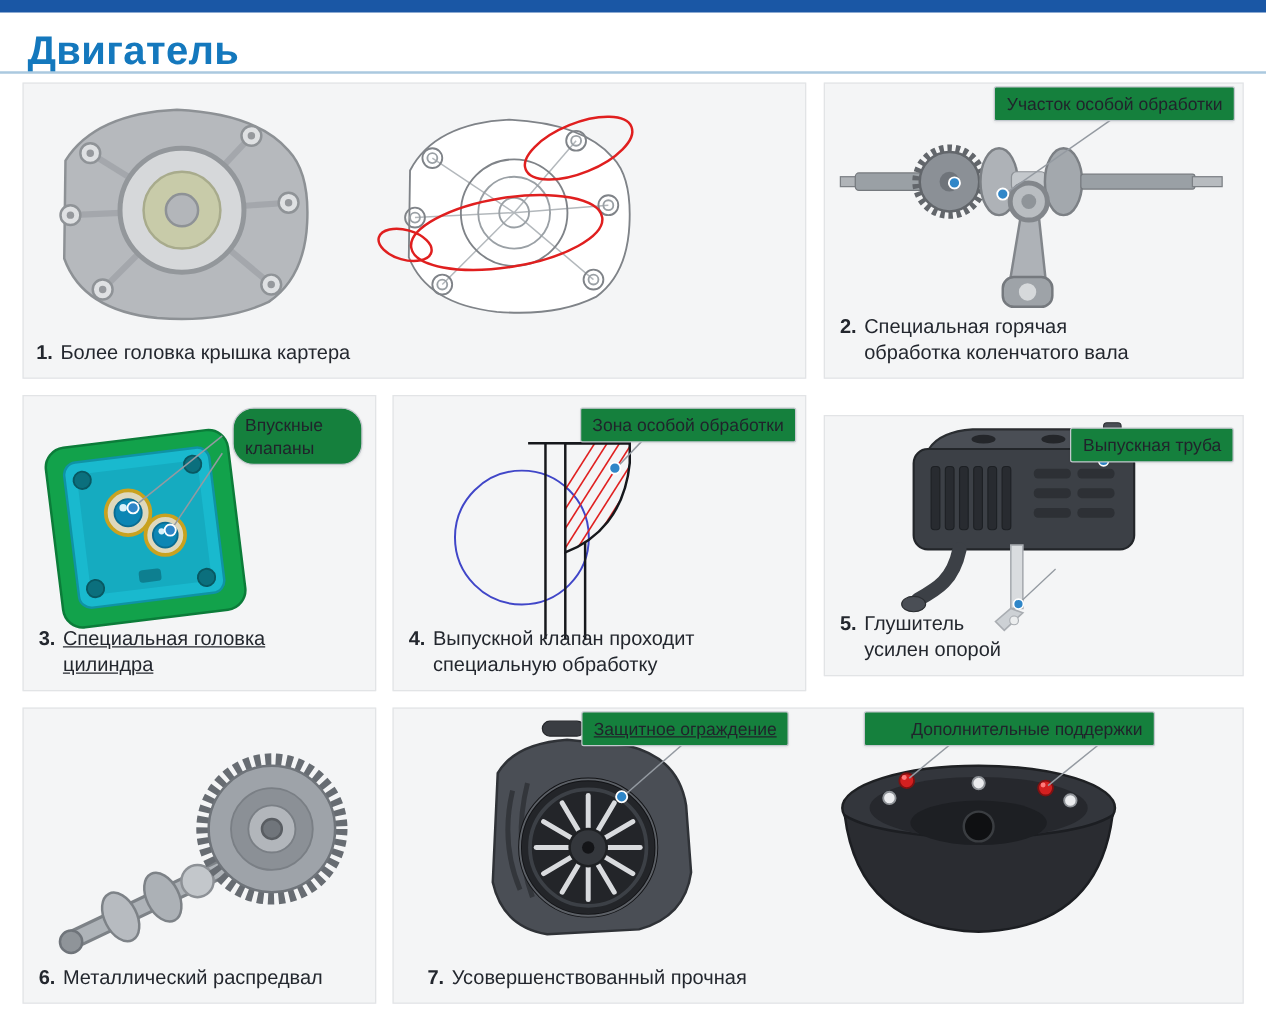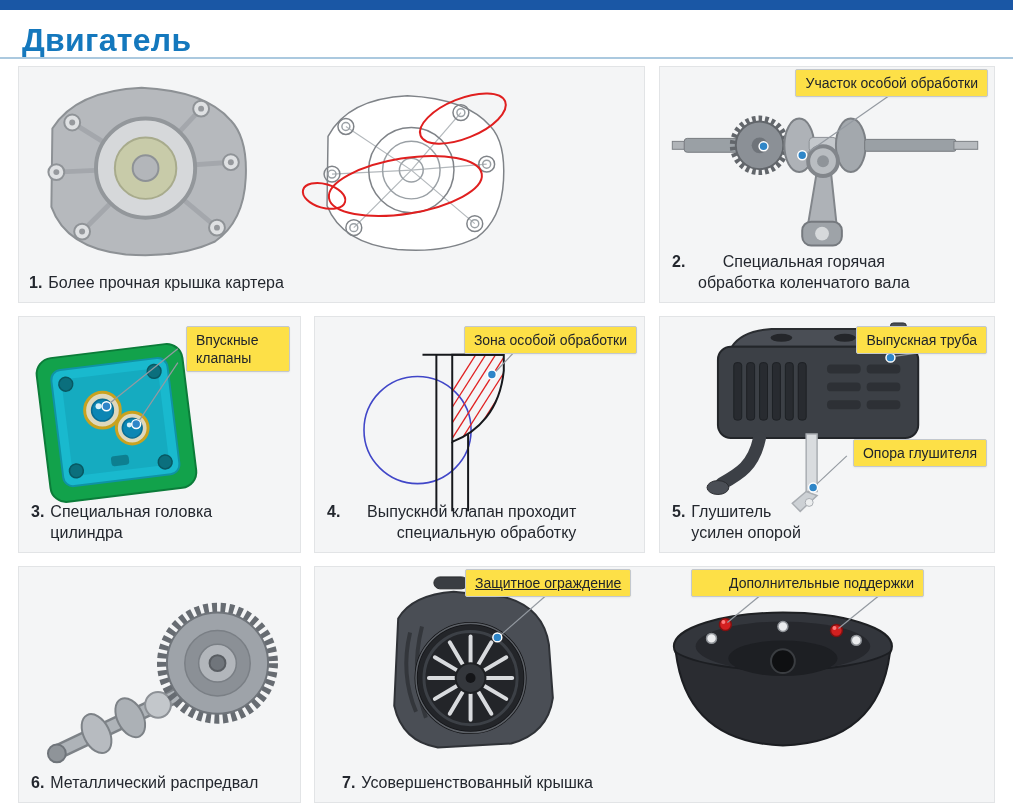--- a/index.html
+++ b/index.html
@@ -16,40 +16,40 @@
   .title-rule { position:absolute; left:0; top:57px; width:1013px; height:2px; background:var(--rule,#abc9df); }
 
   .panel {
     position:absolute; background:var(--panel-bg,#f4f5f6);
     border:1px solid var(--panel-border,#e2e4e6);
   }
   .p1{left:18px;top:66px;width:627px;height:237px;}
   .p2{left:659px;top:66px;width:336px;height:237px;}
   .p3{left:18px;top:316px;width:283px;height:237px;}
   .p4{left:314px;top:316px;width:331px;height:237px;}
-  .p5{left:659px;top:316px;width:336px;height:237px;}
+  .p5{left:659px;top:332px;width:336px;height:209px;}
   .p6{left:18px;top:566px;width:283px;height:237px;}
   .p7{left:314px;top:566px;width:681px;height:237px;}
 
   .art { position:absolute; left:0; top:0; width:100%; height:100%; display:block; }
 
   .caption {
     position:absolute; left:12px; bottom:9px; display:flex; gap:6px;
     font-size:16px; line-height:1.28; color:#23272e; align-items:flex-start;
   }
   .caption .num { font-weight:700; }
   .p1 .caption{left:10px;}
   .p7 .caption{left:27px;}
-  .p2 .cap-text{max-width:225px;text-align:center;}
-  .p3 .cap-text{max-width:180px;}
-  .p4 .cap-text{max-width:230px;text-align:right;}
+  .p2 .cap-text{max-width:225px;}
+  .p3 .cap-text{max-width:180px;text-decoration:underline;}
+  .p4 .cap-text{max-width:230px;}
   .p5 .cap-text{max-width:118px;}
 
   .callout {
-    position:absolute; background:#fde047; border:1px solid #c3c8ce; border-radius:2px;
+    position:absolute; background:#15803d; border:1px solid #c3c8ce; border-radius:2px;
     padding:4px 9px; font-size:14px; color:#20242b; line-height:1.3;
     white-space:nowrap; box-shadow:0 1px 2px rgba(0,0,0,.05);
   }
   .callout.wrap { white-space:normal; }
 
   .leader { stroke:#949aa1; stroke-width:1.2; }
   .dot { fill:var(--marker-blue,#2f86c8); stroke:#ffffff; stroke-width:1.5; }
 </style>
 </head>
 <body>
@@ -121,21 +121,21 @@
       </g>
     </g>
     <g fill="none" stroke="#e01f1f" stroke-width="2">
       <ellipse cx="446" cy="52" rx="46" ry="20" transform="rotate(-22 446 52)"></ellipse>
       <ellipse cx="388" cy="120" rx="78" ry="28" transform="rotate(-9 388 120)"></ellipse>
       <ellipse cx="306" cy="130" rx="22" ry="12" transform="rotate(16 306 130)"></ellipse>
     </g>
   </svg>
   <div class="caption">
     <span class="num">1.</span>
-    <span class="cap-text">Более прочная крышка картера</span>
+    <span class="cap-text">Более головка крышка картера</span>
   </div>
 </section>
 
 <section class="panel p2">
   <svg class="art" viewBox="0 0 336 237">
     <g>
       <rect x="12" y="75" width="14" height="8" fill="#b0b4b8" stroke="#7c8085"></rect>
       <rect x="24" y="72" width="58" height="14" rx="3" fill="#9aa0a5" stroke="#75797e"></rect>
       <circle cx="100" cy="79" r="27" fill="none" stroke="#62666b" stroke-width="6" stroke-dasharray="3.6 3"></circle>
       <circle cx="100" cy="79" r="24" fill="#8b9096" stroke="#62666b" stroke-width="2"></circle>
@@ -186,21 +186,21 @@
       <circle cx="114" cy="112" r="10" fill="#0c86b4" stroke="#0a6c92" stroke-width="1.5"></circle>
       <circle cx="111" cy="109" r="2.5" fill="#d9f1fa"></circle>
     </g>
     <g>
       <line x1="160" y1="32" x2="90" y2="88" class="leader"></line>
       <line x1="160" y1="46" x2="120" y2="106" class="leader"></line>
       <circle cx="88" cy="90" r="4.5" class="dot"></circle>
       <circle cx="118" cy="108" r="4.5" class="dot"></circle>
     </g>
   </svg>
-  <div class="callout wrap" style="right:10px; top:9px; width:104px;">Впускные клапаны</div>
+  <div class="callout wrap" style="right:10px; top:9px; width:104px;border-radius:17px;">Впускные клапаны</div>
   <div class="caption">
     <span class="num">3.</span>
     <span class="cap-text">Специальная головка цилиндра</span>
   </div>
 </section>
 
 <section class="panel p4">
   <svg class="art" viewBox="0 0 331 237">
     <defs>
       <clipPath id="wedge-clip">
@@ -270,21 +270,20 @@
       <circle cx="150" cy="187" r="4" fill="#eceeef" stroke="#a9adb2"></circle>
     </g>
     <g>
       <line x1="262" y1="36" x2="234" y2="40" class="leader"></line>
       <circle cx="232" cy="41" r="4.5" class="dot"></circle>
       <line x1="188" y1="140" x2="156" y2="170" class="leader"></line>
       <circle cx="154" cy="172" r="4.5" class="dot"></circle>
     </g>
   </svg>
   <div class="callout" style="right:7px; top:9px;">Выпускная труба</div>
-  <div class="callout" style="right:7px; top:122px;">Опора глушителя</div>
   <div class="caption">
     <span class="num">5.</span>
     <span class="cap-text">Глушитель усилен опорой</span>
   </div>
 </section>
 
 <section class="panel p6">
   <svg class="art" viewBox="0 0 283 237">
     <g>
       <line x1="40" y1="186" x2="162" y2="128" stroke="#7d8287" stroke-width="16" stroke-linecap="round"></line>
@@ -357,15 +356,15 @@
       <line x1="232" y1="28" x2="184" y2="70" class="leader"></line>
       <circle cx="182" cy="71" r="4.5" class="dot"></circle>
       <line x1="448" y1="28" x2="414" y2="56" class="leader"></line>
       <line x1="568" y1="28" x2="526" y2="62" class="leader"></line>
     </g>
   </svg>
   <div class="callout" style="left:150px; top:2px;text-decoration:underline;">Защитное ограждение</div>
   <div class="callout" style="left:376px; top:2px;padding-left:37px;">Дополнительные поддержки</div>
   <div class="caption">
     <span class="num">7.</span>
-    <span class="cap-text">Усовершенствованный крышка</span>
+    <span class="cap-text">Усовершенствованный прочная</span>
   </div>
 </section>
 
 </body></html>

